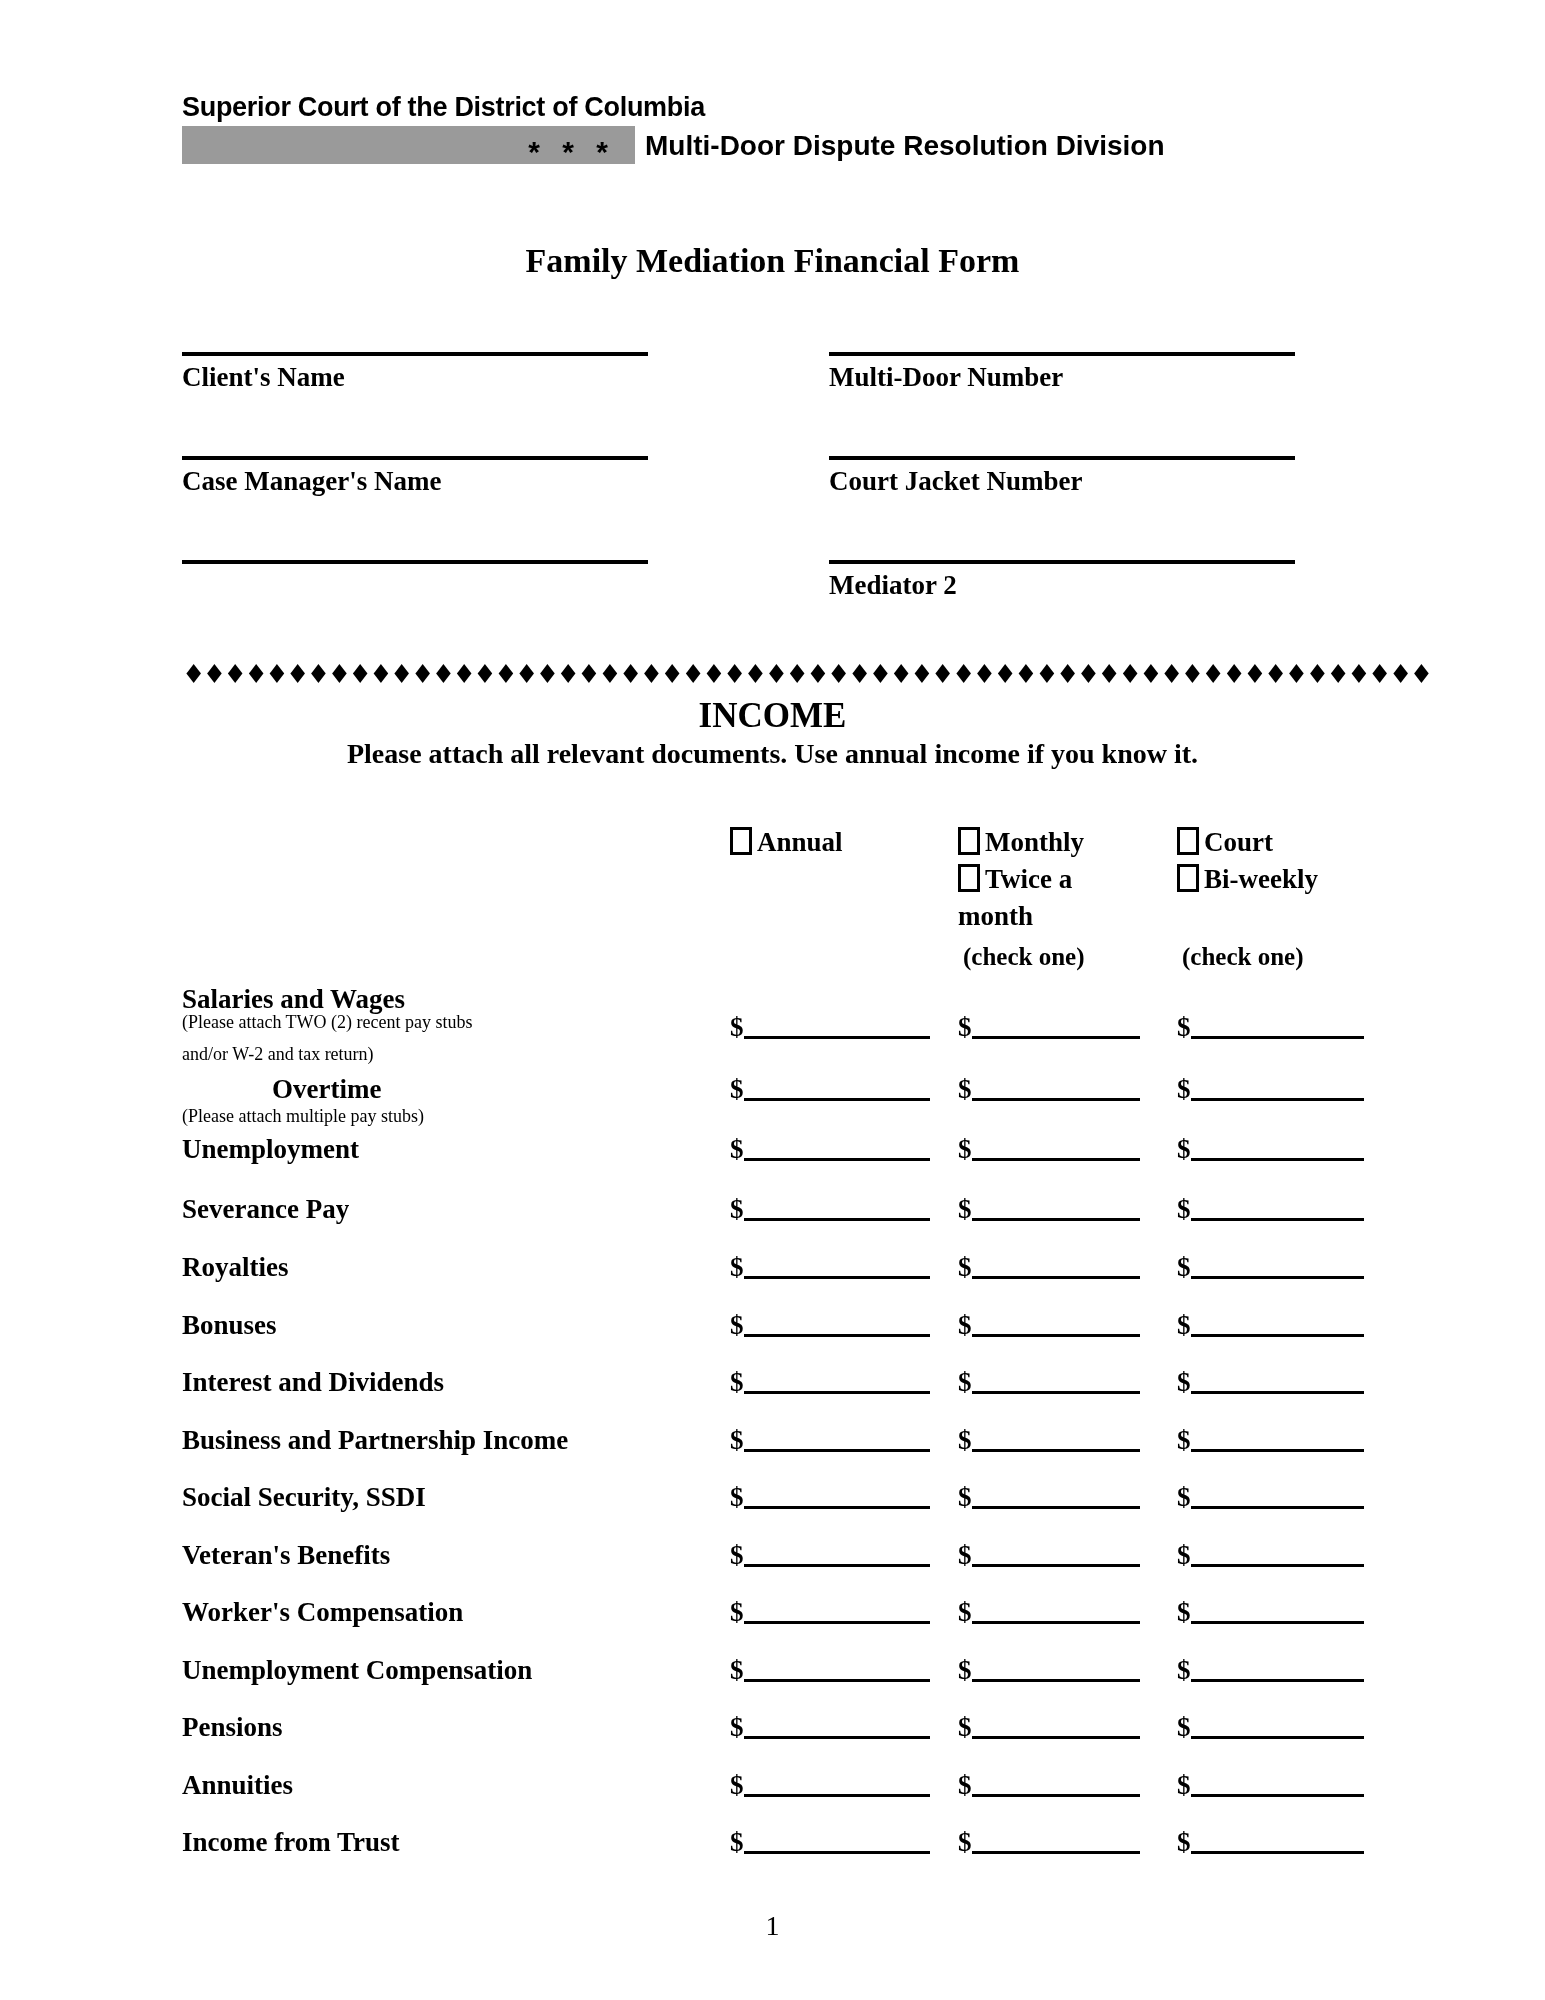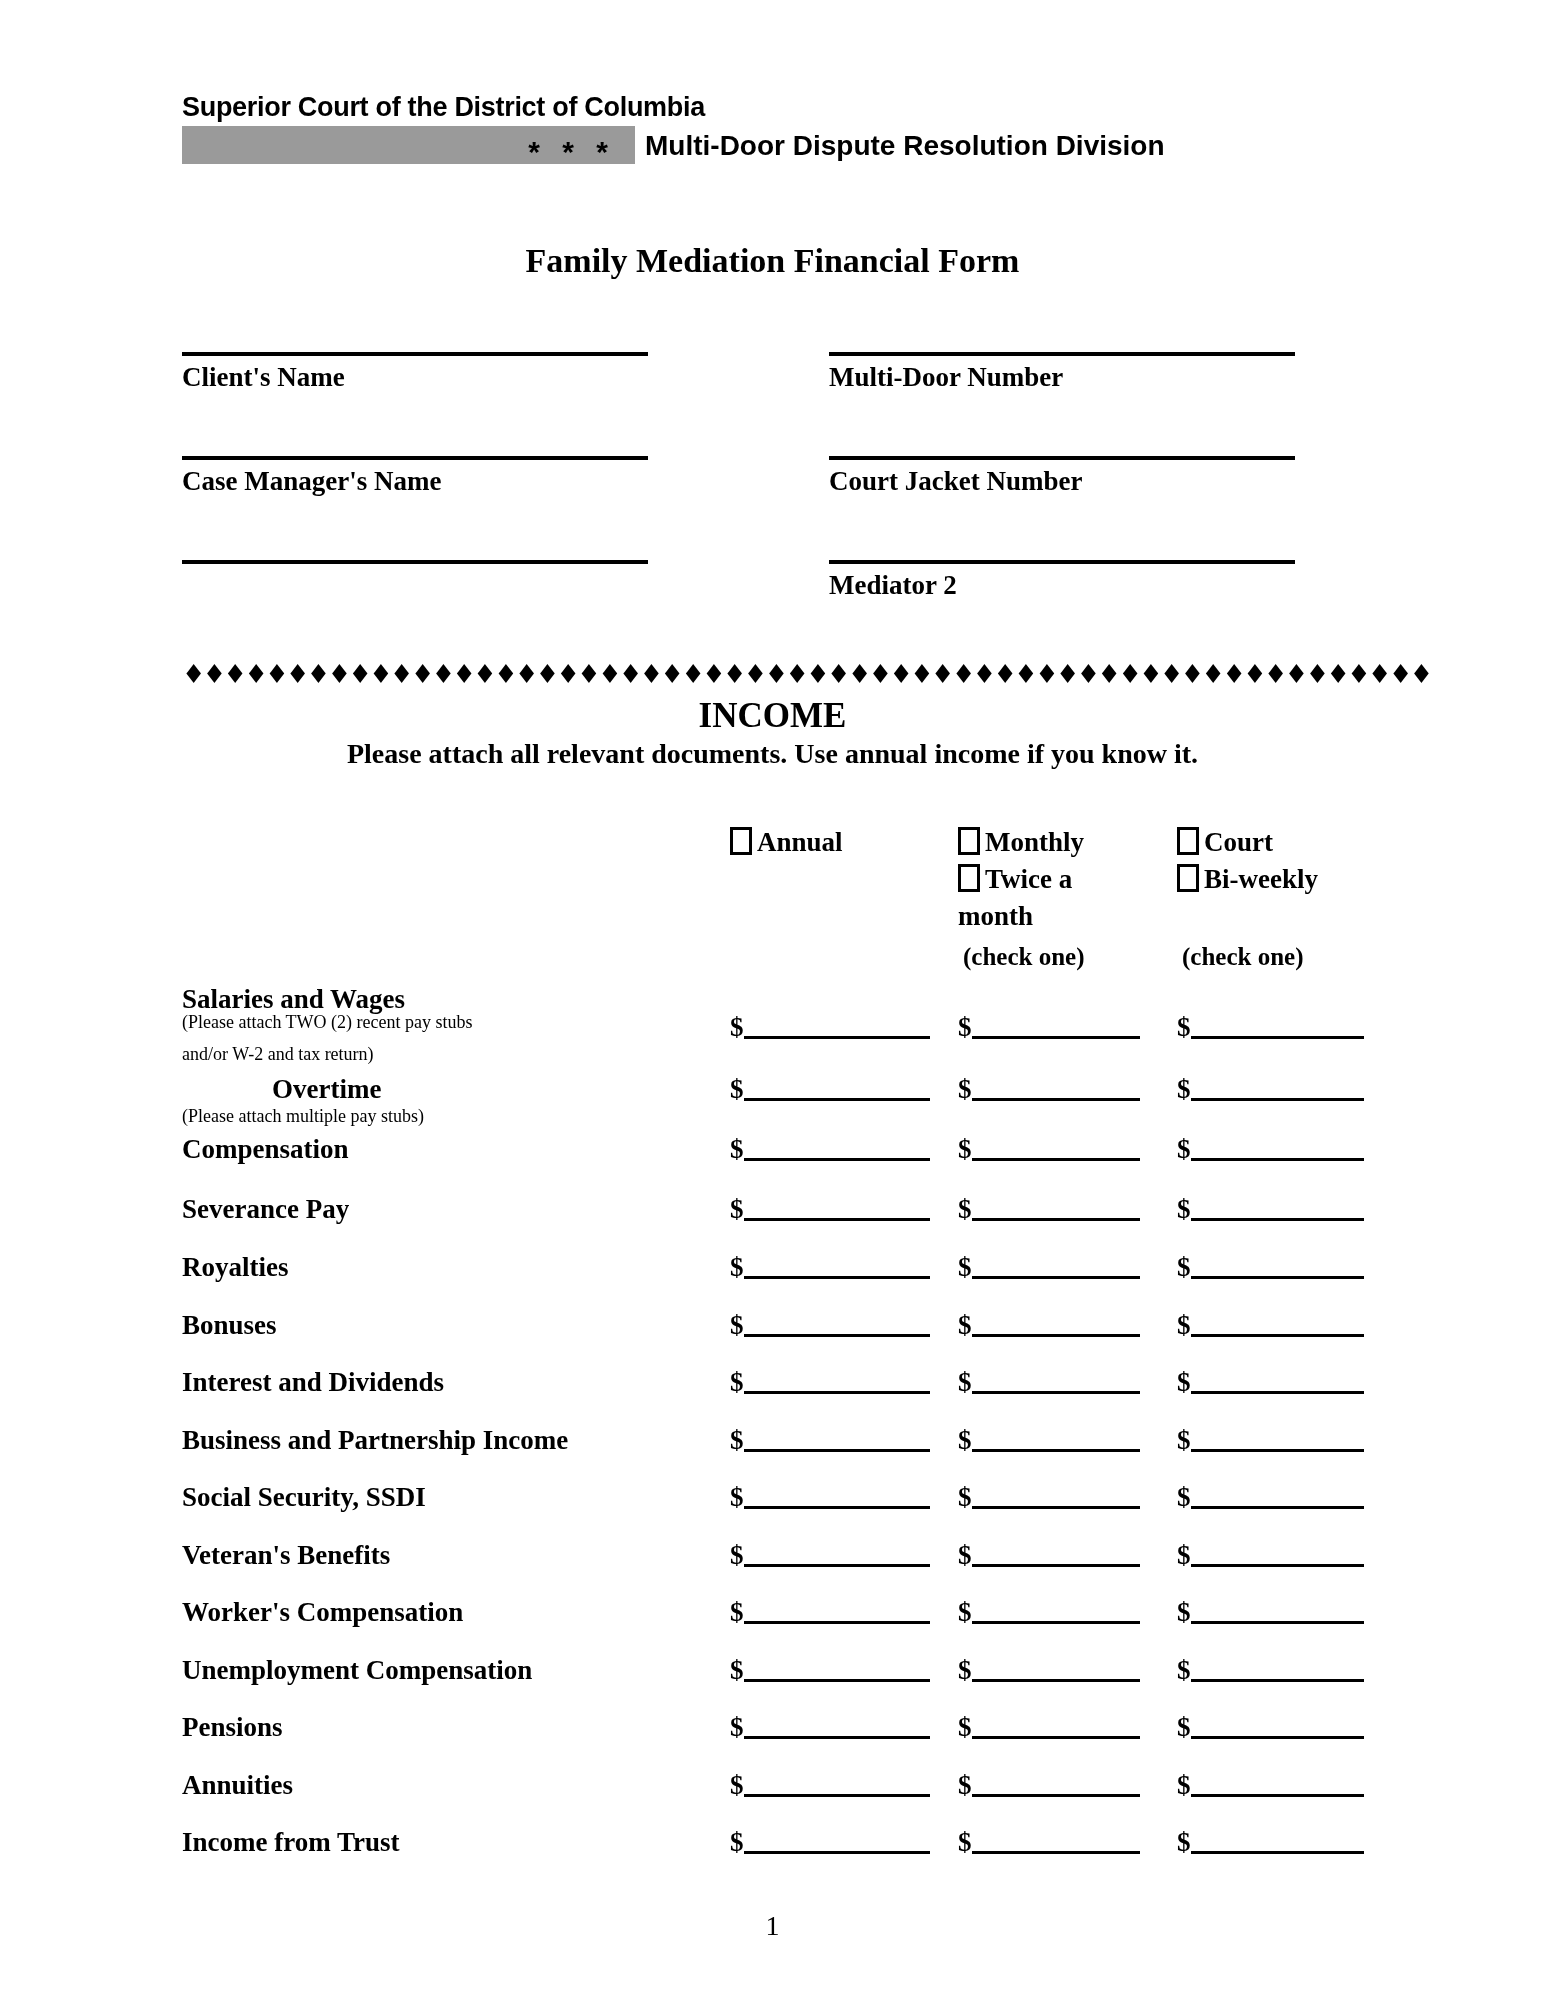--- a/index.html
+++ b/index.html
@@ -116,21 +116,21 @@
       <div class="irow" style="top: 1074px;">
         <span class="ilabel" style="left: 272px;">Overtime</span>
         <span class="mcell" style="left: 730px;"><span class="dollar">$</span><span class="mline" style="width: 186px;"></span></span>
         <span class="mcell" style="left: 958px;"><span class="dollar">$</span><span class="mline" style="width: 168px;"></span></span>
         <span class="mcell" style="left: 1177px;"><span class="dollar">$</span><span class="mline" style="width: 173px;"></span></span>
       </div>
       <div class="irow" style="top: 1106px;">
         <span class="ilabel plain" style="left: 182px;">(Please attach multiple pay stubs)</span>
       </div>
       <div class="irow" style="top: 1134px;">
-        <span class="ilabel" style="left: 182px;">Compensation</span>
+        <span class="ilabel" style="left: 182px;">Unemployment</span>
         <span class="mcell" style="left: 730px;"><span class="dollar">$</span><span class="mline" style="width: 186px;"></span></span>
         <span class="mcell" style="left: 958px;"><span class="dollar">$</span><span class="mline" style="width: 168px;"></span></span>
         <span class="mcell" style="left: 1177px;"><span class="dollar">$</span><span class="mline" style="width: 173px;"></span></span>
       </div>
       <div class="irow" style="top: 1194px;">
         <span class="ilabel" style="left: 182px;">Severance Pay</span>
         <span class="mcell" style="left: 730px;"><span class="dollar">$</span><span class="mline" style="width: 186px;"></span></span>
         <span class="mcell" style="left: 958px;"><span class="dollar">$</span><span class="mline" style="width: 168px;"></span></span>
         <span class="mcell" style="left: 1177px;"><span class="dollar">$</span><span class="mline" style="width: 173px;"></span></span>
       </div>

